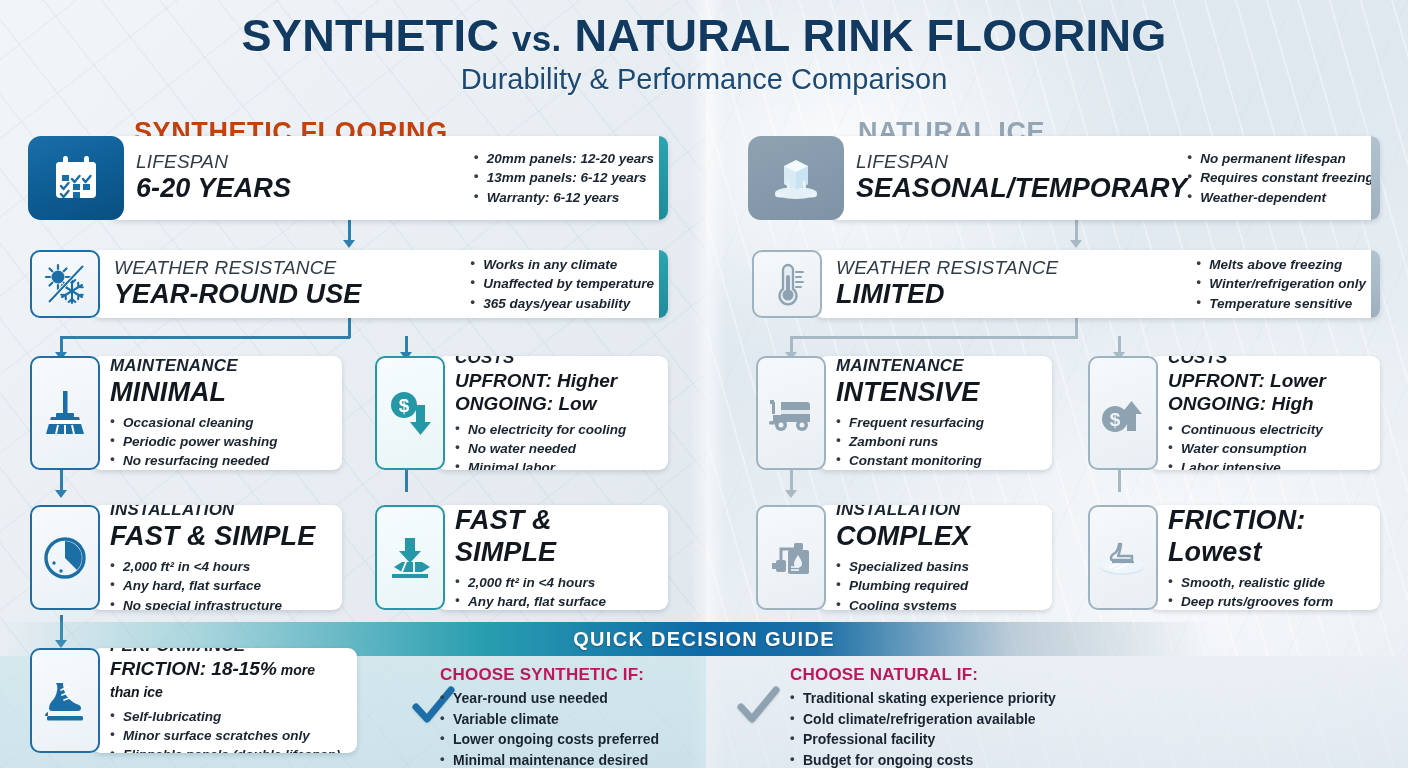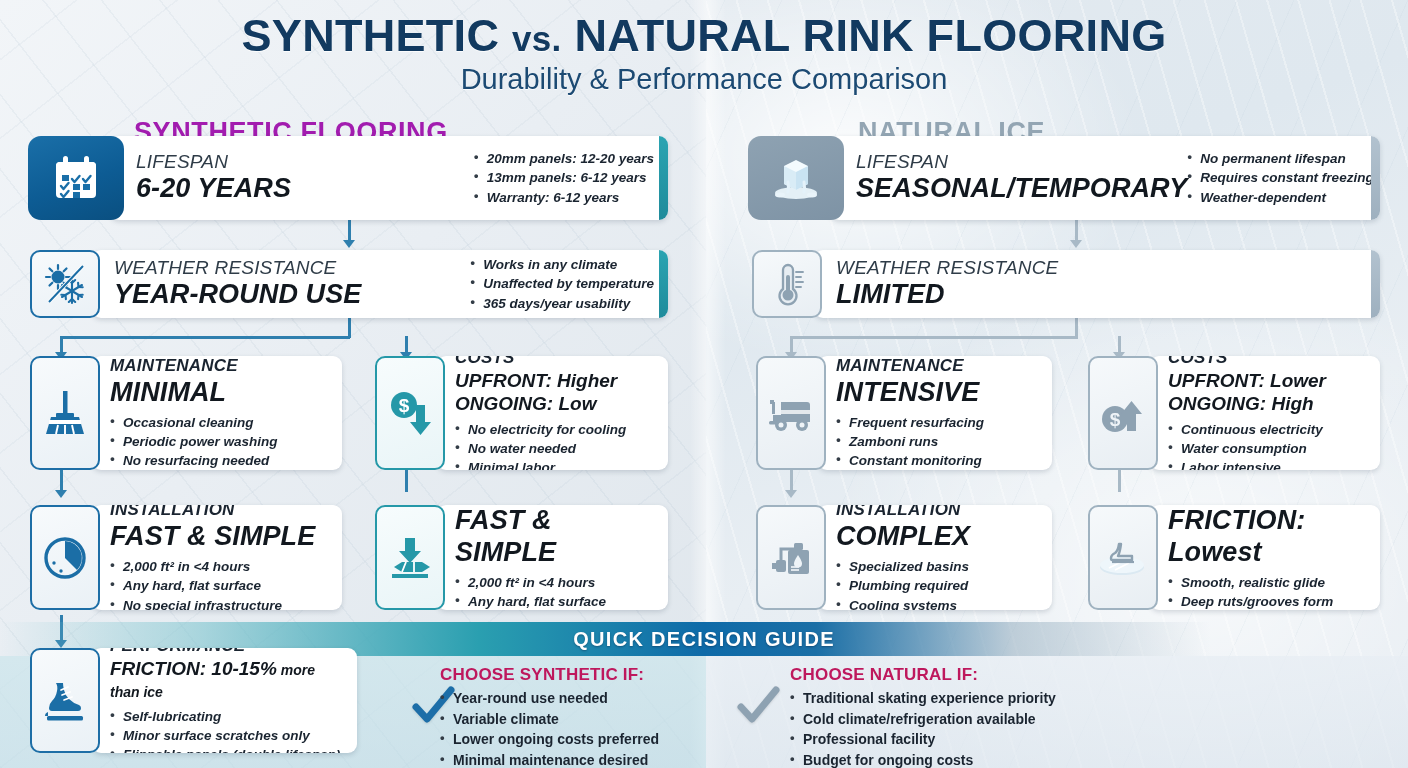--- a/index.html
+++ b/index.html
@@ -56,21 +56,21 @@
   .title .vs { font-size: 35px; }
   .subtitle {
     font-size: 29px; font-weight: 400; color: #1c4a73; margin-top: 3px;
     text-shadow: 0 1px 0 rgba(255,255,255,.8);
   }
 
   
   .col-head {
     position: absolute; font-size: 27px; font-weight: 700; letter-spacing: .6px;
   }
-  .col-head.left { left: 134px; top: 117px; color: #a21caf; }
+  .col-head.left { left: 134px; top: 117px; color: #c2410c; }
   .col-head.right { left: 858px; top: 117px; color: #93a5b3; }
 
   
   .card {
     position: absolute;
     display: flex; align-items: stretch;
   }
   .tile {
     flex: 0 0 auto;
     display: flex; align-items: center; justify-content: center;
@@ -364,20 +364,25 @@
           <line x1="30" y1="26" x2="35" y2="26"></line>
         </g>
       </svg>
     </div>
     <div class="panel">
       <div class="panel-body">
         <div class="txtcol">
           <div class="lbl">WEATHER RESISTANCE</div>
           <div class="val">LIMITED</div>
         </div>
+        <ul class="bullets">
+          <li>Melts above freezing</li>
+          <li>Winter/refrigeration only</li>
+          <li>Temperature sensitive</li>
+        </ul>
       </div>
       <div class="accent accent-grey"></div>
     </div>
   </div>
 
   <div class="card small" style="left:30px; top:356px; width:312px; height:114px;">
     <div class="tile tile-blue-outline">
       <svg width="44" height="54" viewBox="0 0 44 54">
         <rect x="20" y="5" width="4.5" height="22" fill="#1b6ea6"></rect>
         <path d="M8 31 h28 l5 17 h-38 z" fill="#1b6ea6"></path>
@@ -610,21 +615,21 @@
           <line x1="24" y1="23" x2="32" y2="20"></line>
         </g>
         <path d="M8 35 q-3 1 -3 4 h3 z" fill="#1b6ea6"></path>
         <rect x="7" y="39" width="36" height="4.5" rx="1.5" fill="#1b6ea6"></rect>
       </svg>
     </div>
     <div class="panel">
       <div class="panel-body">
         <div class="txtcol">
           <div class="lbl" style="font-size:17px;font-weight:700;color:#1a2430;">PERFORMANCE</div>
-          <div class="val-sm"><span>FRICTION: 10-15%</span><span class="sub" style="font-size:14px;font-weight:700;"> more than ice</span></div>
+          <div class="val-sm"><span>FRICTION: 18-15%</span><span class="sub" style="font-size:14px;font-weight:700;"> more than ice</span></div>
           <ul class="bullets">
             <li>Self-lubricating</li>
             <li>Minor surface scratches only</li>
             <li>Flippable panels (double lifespan)</li>
           </ul>
         </div>
       </div>
     </div>
   </div>
 

